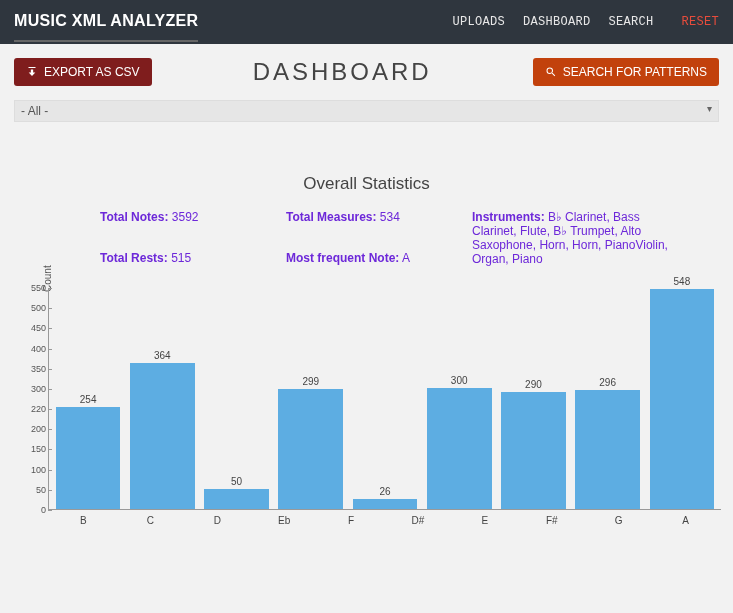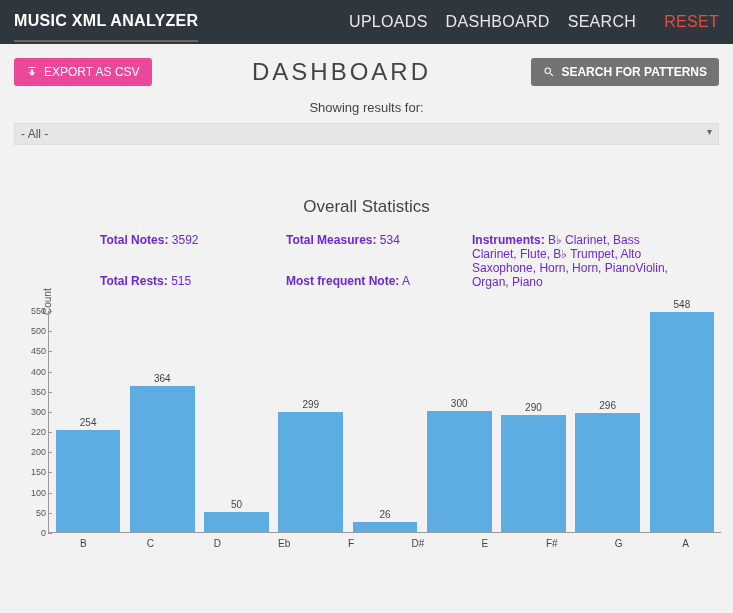--- a/index.html
+++ b/index.html
@@ -26,44 +26,45 @@
     letter-spacing: .3px;
     flex: 0 0 auto;
     padding-bottom: 10px;
     padding-top: 10px;
     border-bottom: 2px solid #666;
     text-align: center;
   }
   .navspacer { flex: 1; }
   .navlink {
     color: #e8e8e8;
-    font-size: 16px;
+    font-size: 12px;
     margin-left: 18px;
     letter-spacing: .3px;
     cursor: pointer;
+    font-family: Liberation Mono, monospace;
   }
   .navlink.reset { color: #e74c3c; margin-left: 28px; }
   .toolbar {
     display: flex;
     align-items: center;
     padding: 14px;
   }
   .btn {
     display: inline-flex;
     align-items: center;
     gap: 6px;
     color: #fff;
     font-size: 12px;
     padding: 7px 12px;
     border-radius: 3px;
     cursor: pointer;
     border: none;
   }
-  .btn.green { background: #ec4899; }
-  .btn.red { background: #737373; font-weight: bold; }
+  .btn.green { background: #7f1d1d; }
+  .btn.red { background: #c2410c; }
   .title {
     flex: 1;
     text-align: center;
     font-size: 24px;
     letter-spacing: 3px;
     font-weight: 400;
     color: #444;
   }
   .filter-block {
     text-align: center;
@@ -223,21 +224,20 @@
   <div class="title">DASHBOARD</div>
   <button class="btn red">
     <svg class="icon" viewBox="0 0 24 24">
         <path d="M15.5 14h-.79l-.28-.27A6.471 6.471 0 0016 9.5 6.5 6.5 0 109.5 16c1.61 0 3.09-.59 4.23-1.57l.27.28v.79l5 4.99L20.49 19l-4.99-5zM9.5 14A4.5 4.5 0 1114 9.5 4.5 4.5 0 019.5 14z"></path>
       </svg>
     <span>SEARCH FOR PATTERNS</span>
   </button>
 </div>
 
 <div class="filter-block">
-  <div class="filter-label">Showing results for:</div>
   <div class="select">
     <span>- All -</span>
   </div>
 </div>
 
 <div class="stats-title">Overall Statistics</div>
 
 <div class="stats-grid">
   <div><span class="lbl">Total Notes:</span> <span>3592</span></div>
   <div><span class="lbl">Total Measures:</span> <span>534</span></div>

